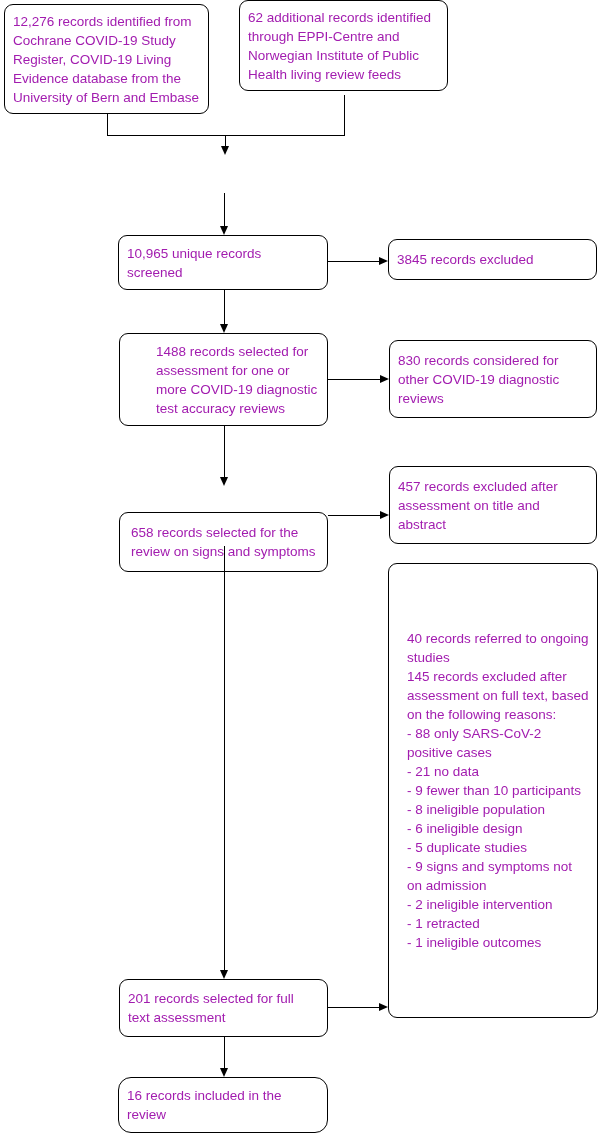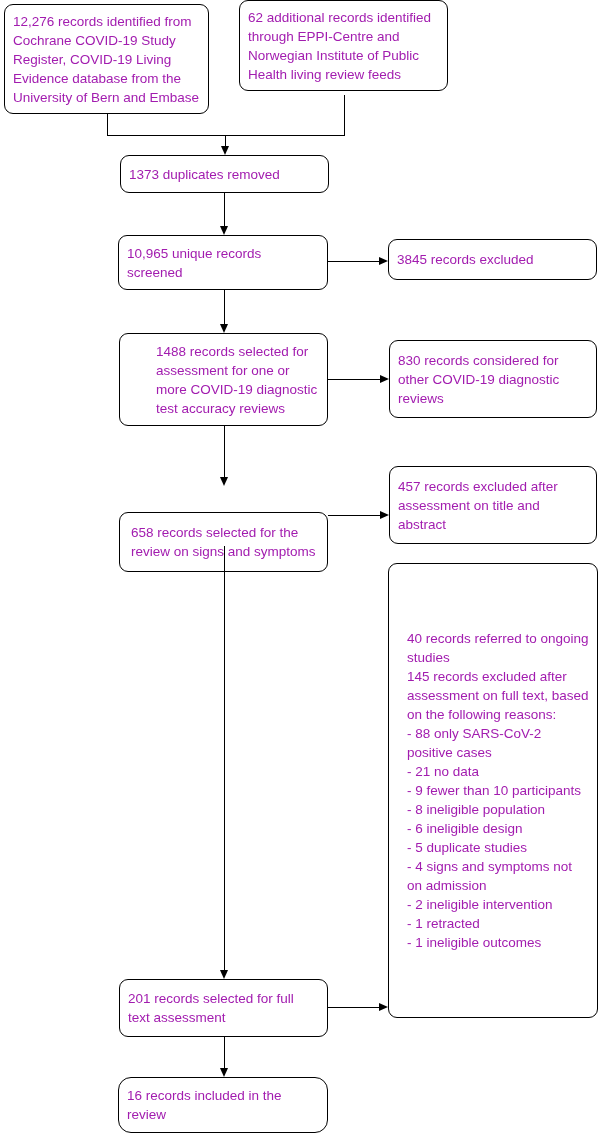--- a/index.html
+++ b/index.html
@@ -63,23 +63,20 @@
   <div class="box" style="left:239px; top:0; width:209px; height:91px;">
     <p>62 additional records identified through EPPI-Centre and Norwegian Institute of Public Health living review feeds</p>
   </div>
 
   <div class="line vline" style="left:107px; top:114px; height:22px;"></div>
   <div class="line vline" style="left:344px; top:95px; height:41px;"></div>
   <div class="line hline" style="left:107px; top:135px; width:238px;"></div>
   <div class="line vline" style="left:225px; top:135px; height:12px;"></div>
   <div class="arrow-down" style="left:221px; top:146px;"></div>
 
-  <div class="box" style="left:120px; top:155px; width:209px; height:38px;">
-    <p>1373 duplicates removed</p>
-  </div>
 
   <div class="line vline" style="left:224px; top:193px; height:33px;"></div>
   <div class="arrow-down" style="left:220px; top:226px;"></div>
 
   <div class="box" style="left:118px; top:235px; width:210px; height:55px;">
     <p>10,965 unique records screened</p>
   </div>
 
   <div class="line hline" style="left:328px; top:261px; width:51px;"></div>
   <div class="arrow-right" style="left:379px; top:257px;"></div>
@@ -121,21 +118,21 @@
 
   <div class="box" style="left:388px; top:563px; width:210px; height:455px;padding-left:18px;">
     <p>40 records referred to ongoing studies</p>
     <p>145 records excluded after assessment on full text, based on the following reasons:</p>
     <p>- 88 only SARS-CoV-2 positive cases</p>
     <p>- 21 no data</p>
     <p>- 9 fewer than 10 participants</p>
     <p>- 8 ineligible population</p>
     <p>- 6 ineligible design</p>
     <p>- 5 duplicate studies</p>
-    <p>- 4 signs and symptoms not on admission</p>
+    <p>- 9 signs and symptoms not on admission</p>
     <p>- 2 ineligible intervention</p>
     <p>- 1 retracted</p>
     <p>- 1 ineligible outcomes</p>
   </div>
 
   <div class="box" style="left:119px; top:979px; width:209px; height:58px;">
     <p>201 records selected for full text assessment</p>
   </div>
 
   <div class="line hline" style="left:328px; top:1007px; width:51px;"></div>

